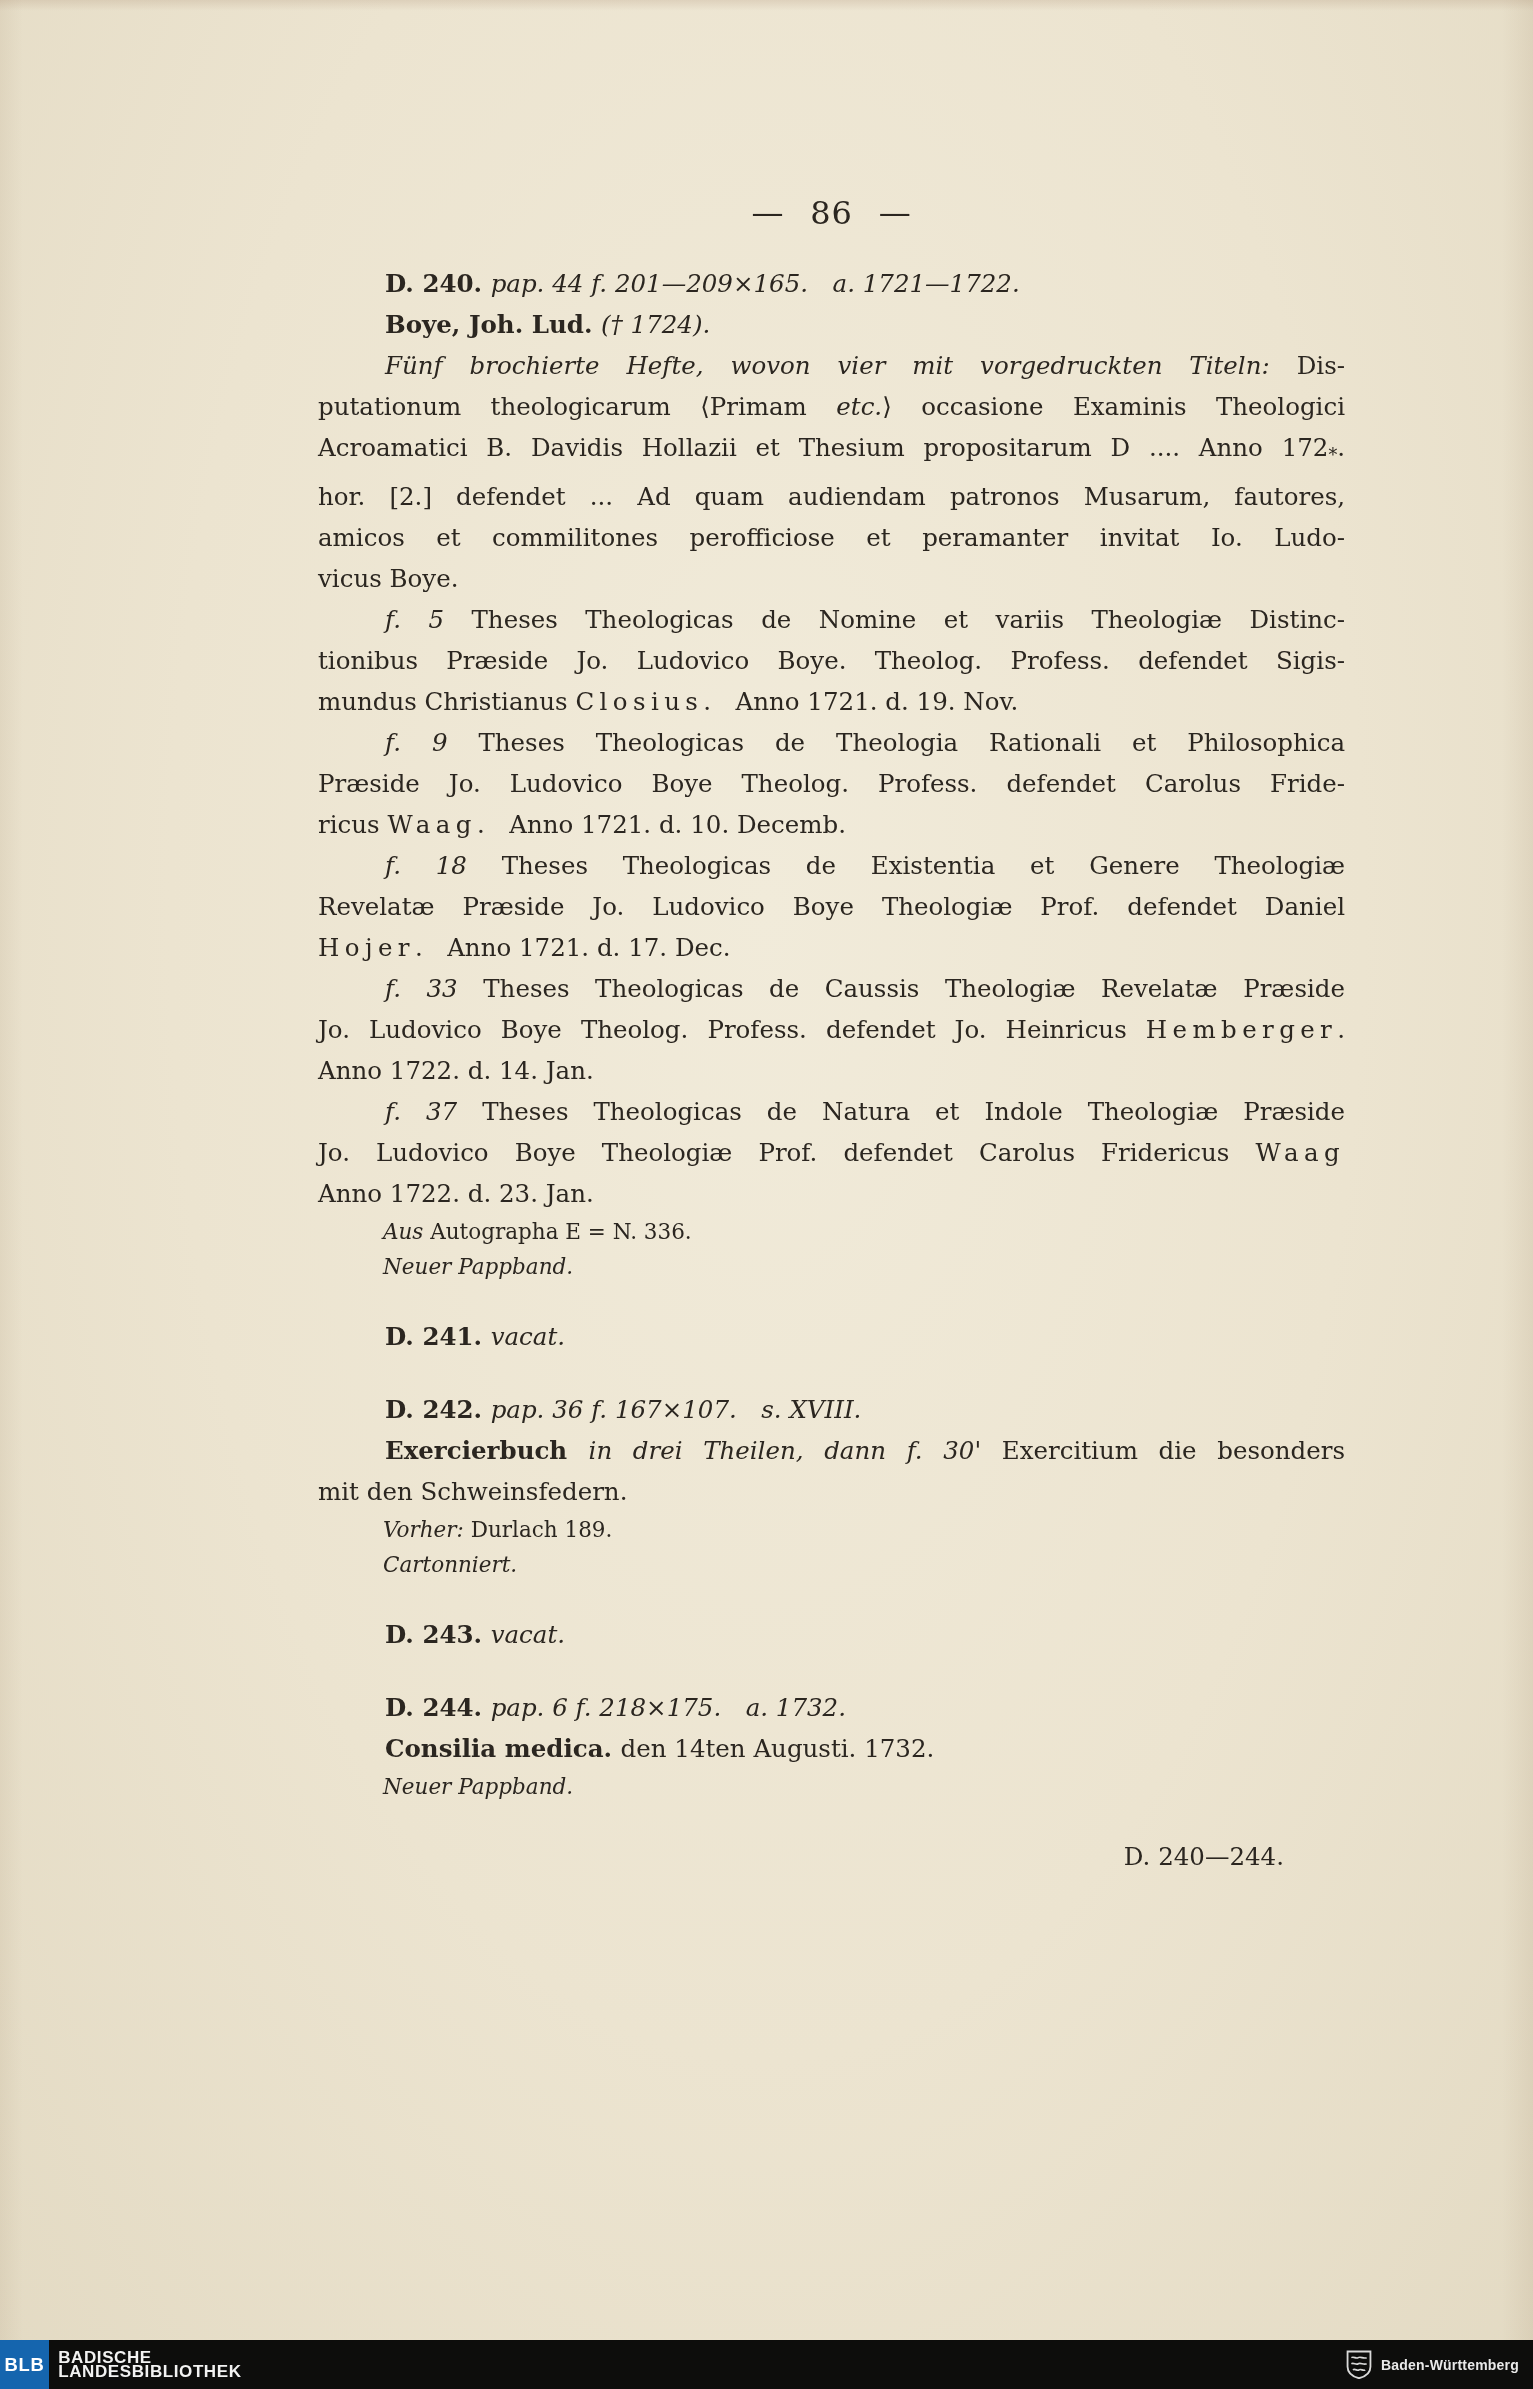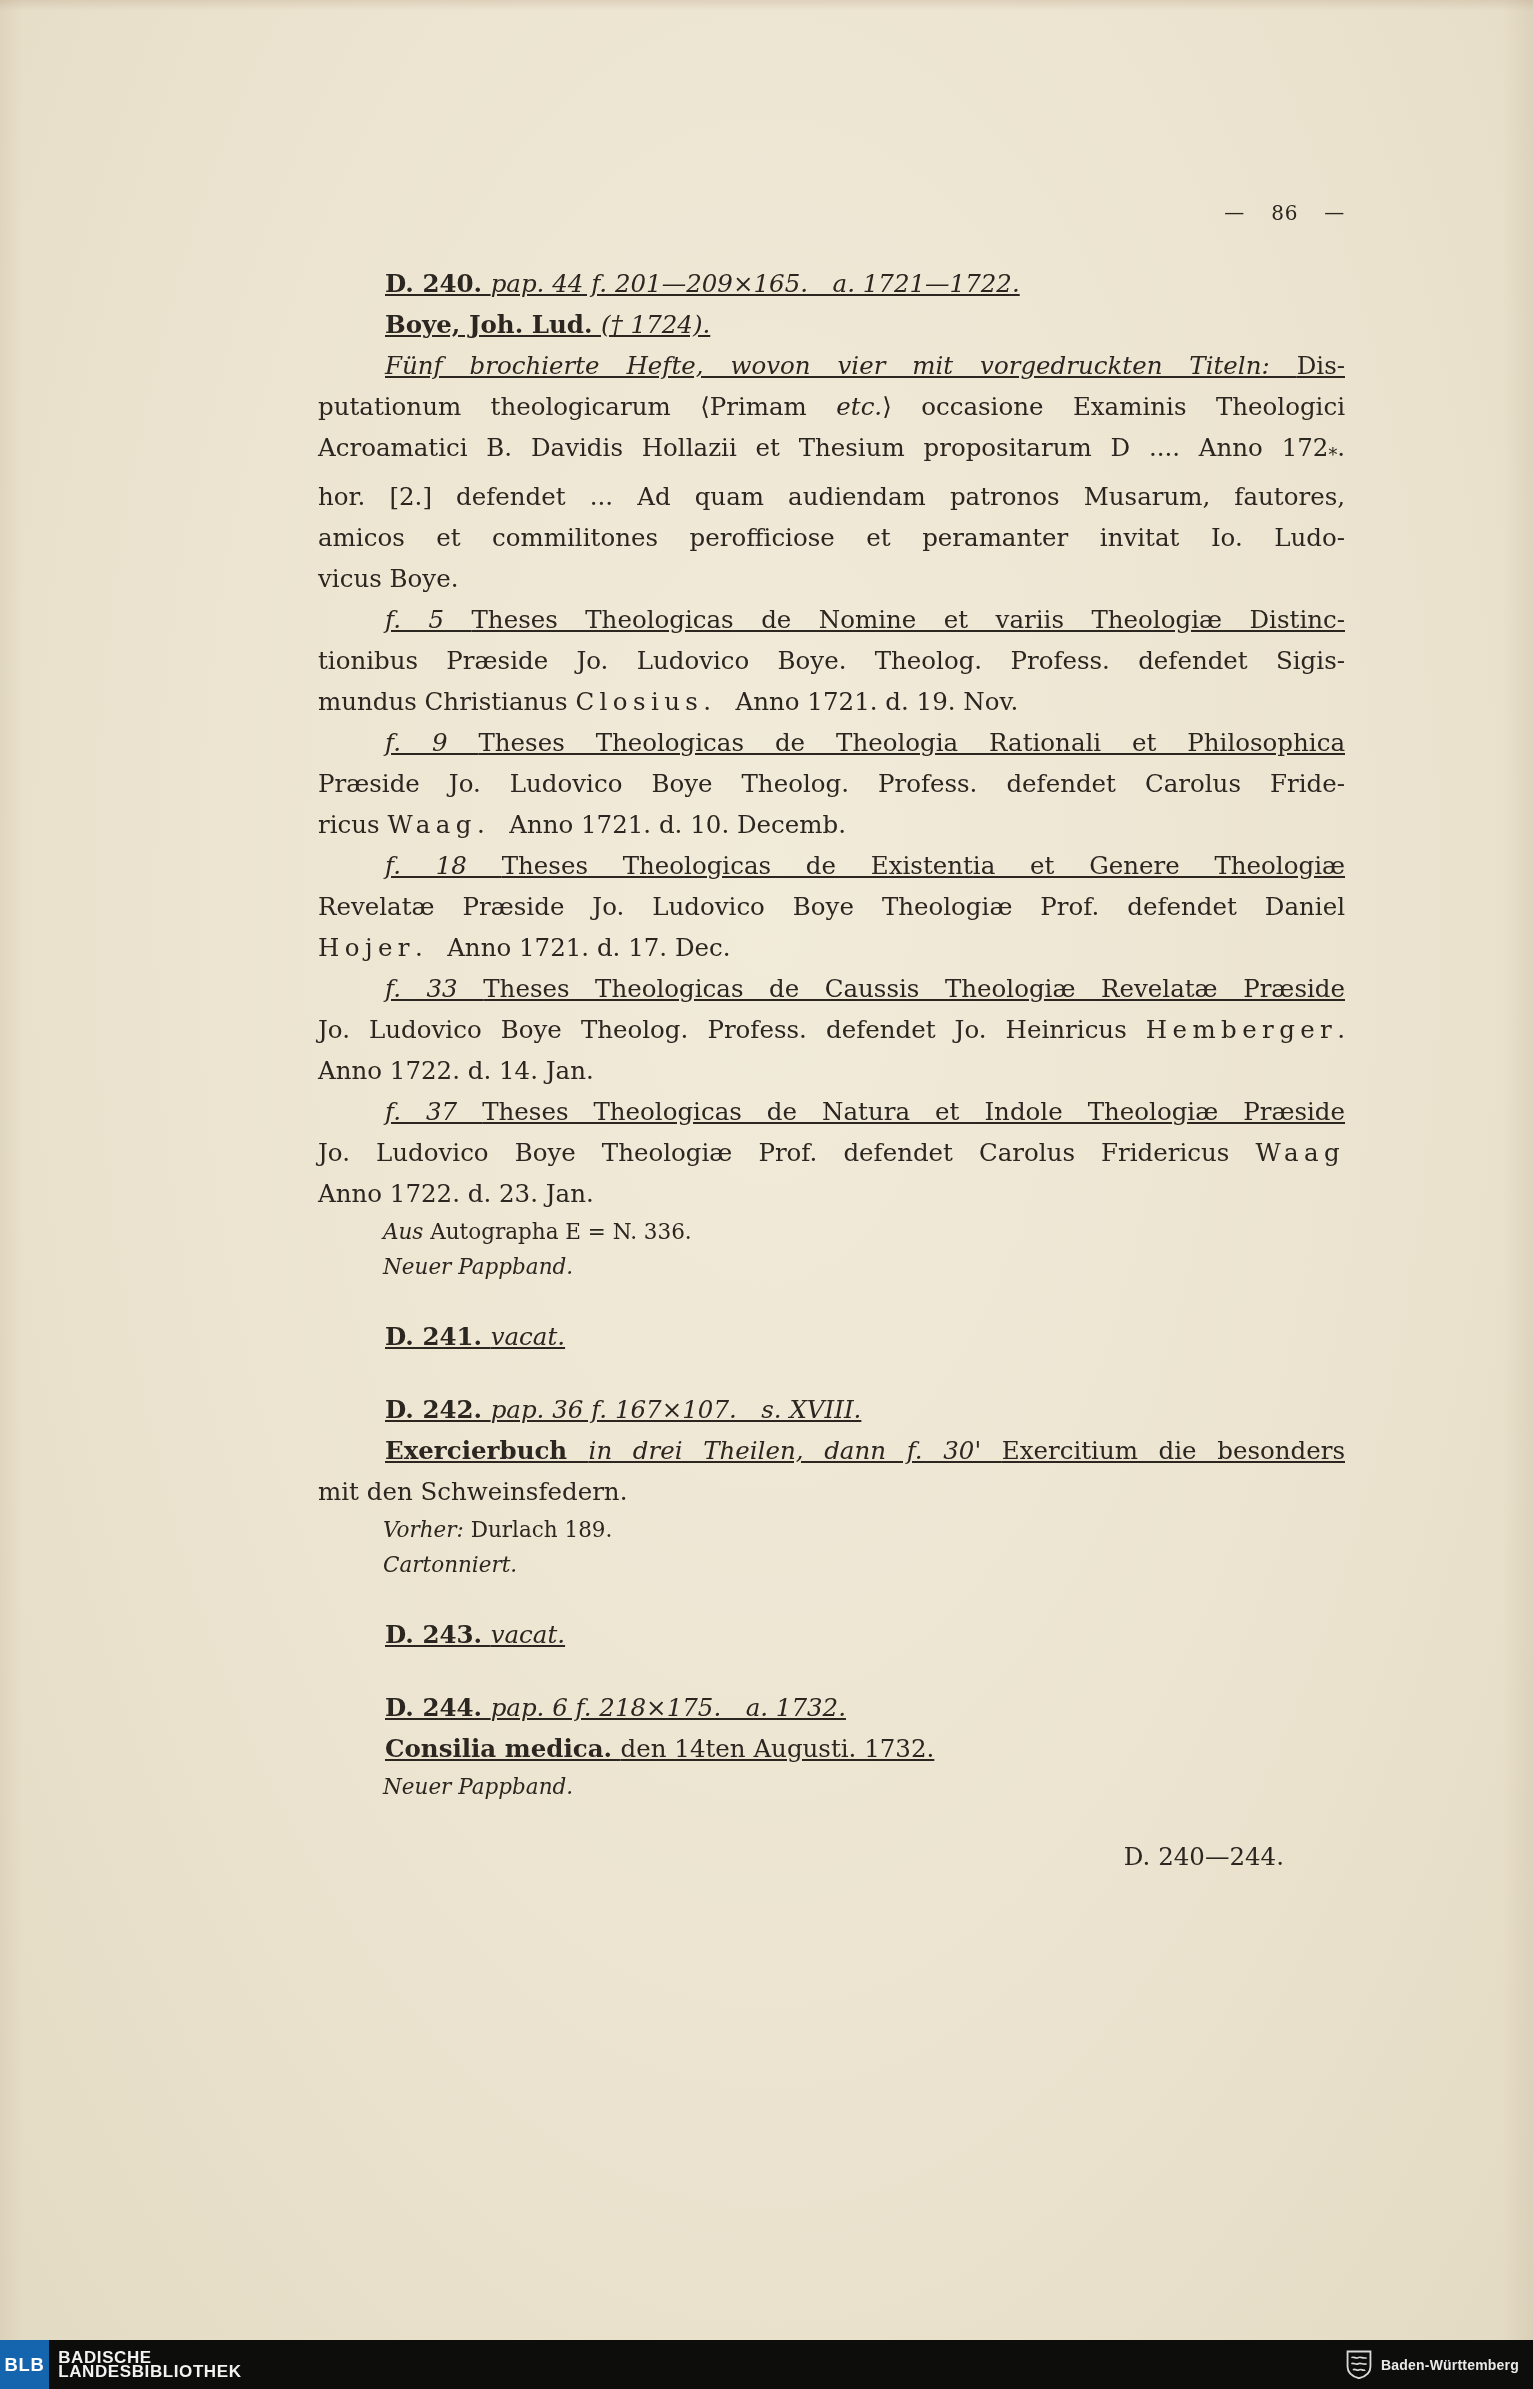--- a/index.html
+++ b/index.html
@@ -15,35 +15,35 @@
       linear-gradient(to bottom, rgba(167,137,110,0.22) 0px, rgba(167,137,110,0.0) 10.7px),
       linear-gradient(to right, rgba(150,125,95,0.10) 0px, rgba(150,125,95,0.0) 23px),
       linear-gradient(to left, rgba(150,125,95,0.12) 0px, rgba(150,125,95,0.0) 31px),
       radial-gradient(ellipse at 50% 38%, #f1ebda 0%, #ece4d0 55%, #e3dac3 100%);
   }
   .content{
     position:absolute;left:318px;top:193px;width:1027px;
     font-size:24.5px;line-height:41px;
   }
   .pagenum{
-    text-align:right;margin-bottom:29px;
-    font-size:20px;letter-spacing:0.8px;
+    text-align:center;margin-bottom:29px;
+    font-size:32px;letter-spacing:0.8px;
   }
   .pagenum .dash{position:relative;top:-1.5px;}
   .pagenum .num{margin:0 26px;}
   .block{margin:0;}
   .gap{margin-top:32px;}
   .sig{text-align:right;padding-right:61px;}
   .line{
     text-align:justify;
     text-align-last:justify;
   }
   .line.last{text-align-last:left;}
   .sig .line.last{text-align-last:right;}
-  .line.indent{padding-left:67px;text-decoration:underline;}
+  .line.indent{padding-left:67px;}
   .note{font-size:21.5px;line-height:35px;}
   .note .line{padding-left:65px;text-align:left;text-align-last:left;}
   .run.r{font-style:normal;}
   .run.i{font-style:italic;text-align:right;}
   .run.b{font-weight:bold;}
   .run.sp{letter-spacing:0.22em;}
   .run.sub{vertical-align:-0.28em;font-size:0.72em;}
   
   .footer{
     position:absolute;left:0;bottom:0;width:1533px;height:49px;

